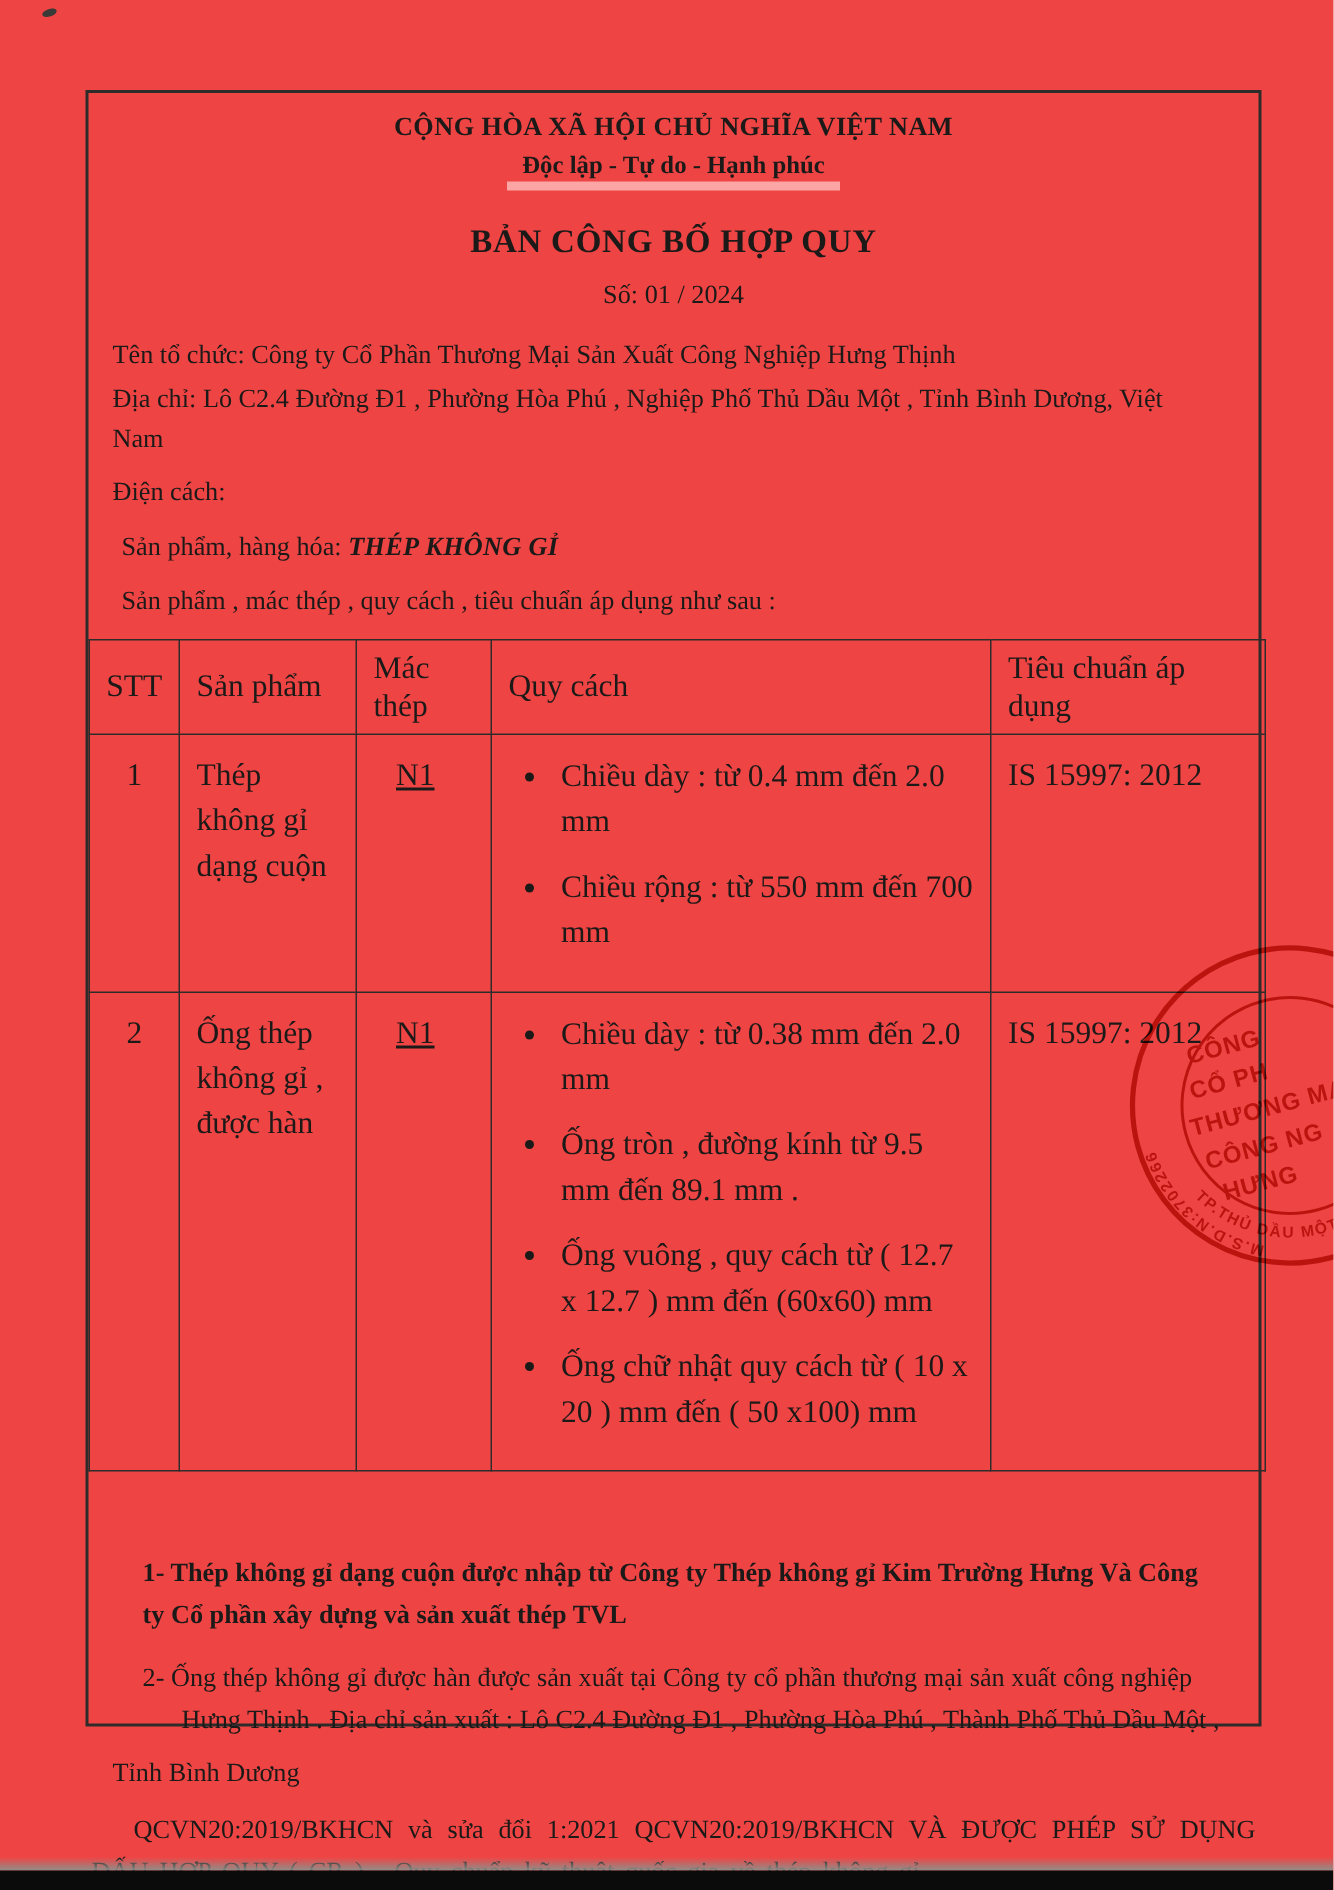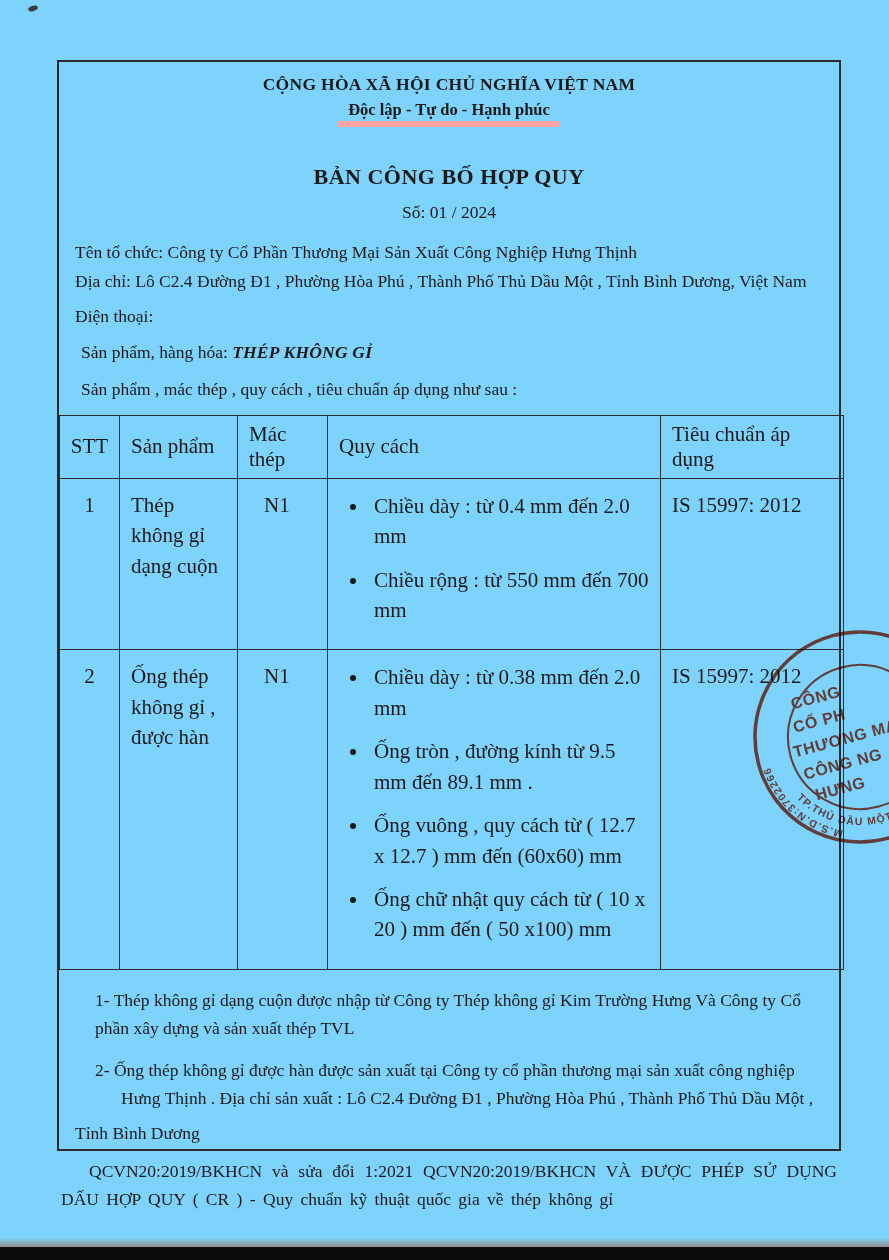--- a/index.html
+++ b/index.html
@@ -4,62 +4,62 @@
 <style>
   * { margin:0; padding:0; box-sizing:border-box; }
   html,body { width:889px; height:1260px; }
   body {
     font-family:"Liberation Serif","DejaVu Serif",serif;
     color:#1c1a18;
     background:#e8e8e4;
   }
   .page {
     position:relative; width:889px; height:1260px;
-    background:#7dd3fc; overflow:hidden;
+    background:#ef4444; overflow:hidden;
   }
   .speck{ position:absolute; left:28px; top:6px; width:10px; height:5px;
     background:#3a3a38; border-radius:50%; transform:rotate(-18deg); }
 
   .frame {
     position:absolute; left:57px; top:60px; width:784px; height:1091px;
     border:2px solid #2e2c2a; padding:12px 16px 0 16px;
   }
 
   .nat-title { text-align:center; font-weight:bold; font-size:17.5px; letter-spacing:.3px; }
   .nat-motto { text-align:center; margin-top:5px; }
   .nat-motto span { font-weight:bold; font-size:16.5px;
     border-bottom:6px solid #fca5a5; padding:0 10px 2px 10px; }
 
-  .doc-title { text-align:center; font-weight:bold; font-size:22px; letter-spacing:.5px; margin-top:44px; }
+  .doc-title { text-align:center; font-weight:bold; font-size:22px; letter-spacing:.5px; margin-top:28px; }
   .doc-number { text-align:center; font-size:17.5px; margin-top:12px; }
 
   .line { font-size:17.5px; line-height:1.55; }
   .org   { margin-top:16px; }
   .addr  { margin-top:2px; padding-right:12px; }
   .phone { margin-top:8px; }
   .product { margin-top:9px; margin-left:6px; }
   .product b { letter-spacing:.2px;font-style:italic; }
   .brand { margin-top:9px; margin-left:6px; }
   .intro { margin-top:9px; margin-left:6px; }
 
   table { border-collapse:collapse; table-layout:fixed;
     width:calc(100% + 32px); margin:12px -16px 0 -16px; }
   th, td { border:1.4px solid #2e2c2a; font-size:21px; font-weight:normal; }
   th { text-align:left; vertical-align:middle; padding:6px 11px; height:42px; }
   th.h-stt { text-align:center; padding:6px 2px; }
   td { vertical-align:top; padding:11px 11px; line-height:1.45; }
   td.c-stt { text-align:center; }
-  td.c-mt  { padding-left:26px; }
+  td.c-mt  { padding-left:26px;text-decoration:underline; }
   td.c-qc ul { list-style:disc; padding-left:30px; margin-top:1px; }
   td.c-qc li { margin-bottom:13px; padding-left:5px; }
   tr.row1 { height:96px; }
   tr.row2 { height:242px; }
 
   .note { font-size:17.5px; line-height:1.6; margin-top:14px; }
-  .n1 { margin-top:16px; margin-left:20px; padding-right:6px; }
+  .n1 { margin-top:53px; margin-left:20px; padding-right:6px;font-weight:bold; }
   .n2 { margin-left:20px; padding-left:26px; text-indent:-26px; padding-right:2px; }
   .prov { margin-top:8px; }
   .conf { margin-top:10px; }
   .reg  { font-size:17.5px; line-height:1.6; margin:10px -14px 0 -14px;
     text-align:justify; text-indent:28px; word-spacing:3px; }
 
   .stamp { position:absolute; left:710px; top:587px; width:300px; height:300px;
     mix-blend-mode:multiply; opacity:.92; pointer-events:none; }
   .stamp text { font-family:"Liberation Sans","DejaVu Sans",sans-serif; font-weight:bold; }
   .stamp-line { font-size:16px; letter-spacing:.6px; }
@@ -79,22 +79,22 @@
 
     <div class="nat-title">CỘNG HÒA XÃ HỘI CHỦ NGHĨA VIỆT NAM</div>
     <div class="nat-motto">
       <span>Độc lập - Tự do - Hạnh phúc</span>
     </div>
 
     <div class="doc-title">BẢN CÔNG BỐ HỢP QUY</div>
     <div class="doc-number">Số: 01 / 2024</div>
 
     <p class="line org">Tên tổ chức: Công ty Cổ Phần Thương Mại Sản Xuất Công Nghiệp Hưng Thịnh</p>
-    <p class="line addr">Địa chỉ: Lô C2.4 Đường Đ1 , Phường Hòa Phú , Thành Phố Thủ Dầu Một , Tỉnh Bình Dương, Việt Nam</p>
-    <p class="line phone">Điện thoại:</p>
+    <p class="line addr">Địa chỉ: Lô C2.4 Đường Đ1 , Phường Hòa Phú , Nghiệp Phố Thủ Dầu Một , Tỉnh Bình Dương, Việt Nam</p>
+    <p class="line phone">Điện cách:</p>
     <p class="line product"><span>Sản phẩm, hàng hóa:</span> <b>THÉP KHÔNG GỈ</b></p>
     <p class="line intro">Sản phẩm , mác thép , quy cách , tiêu chuẩn áp dụng như sau :</p>
 
     <table>
       <colgroup>
         <col style="width:60px">
           <col style="width:118px">
           <col style="width:90px">
           <col style="width:333px">
           <col style="width:183px">

